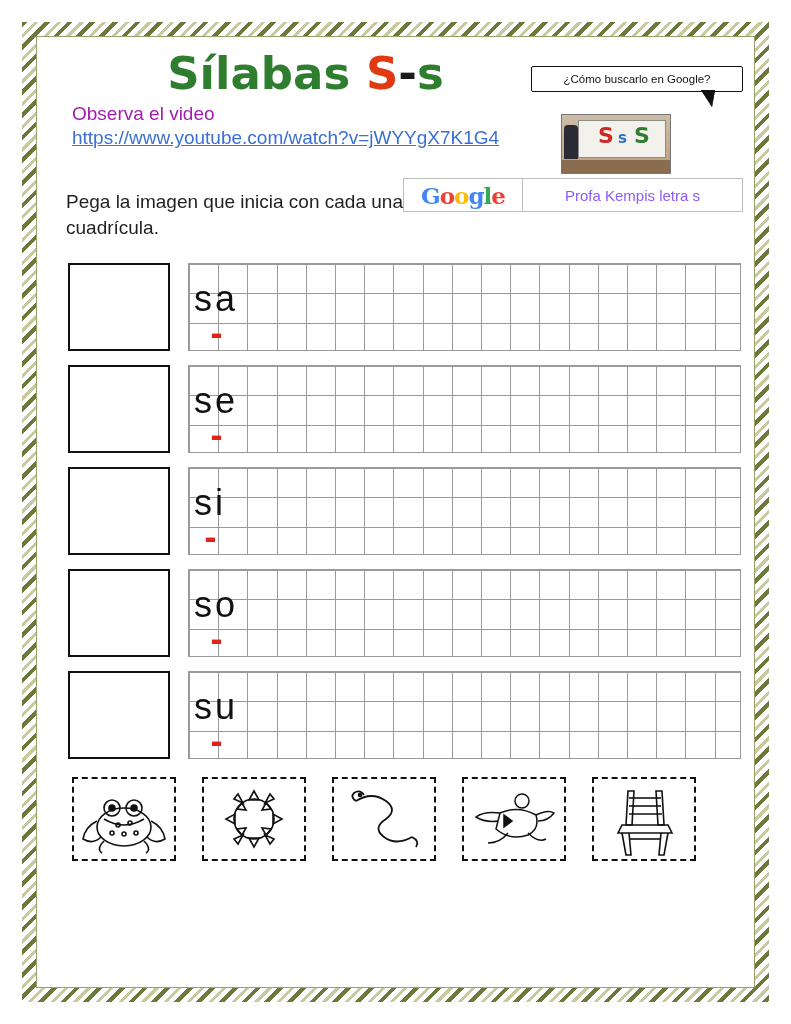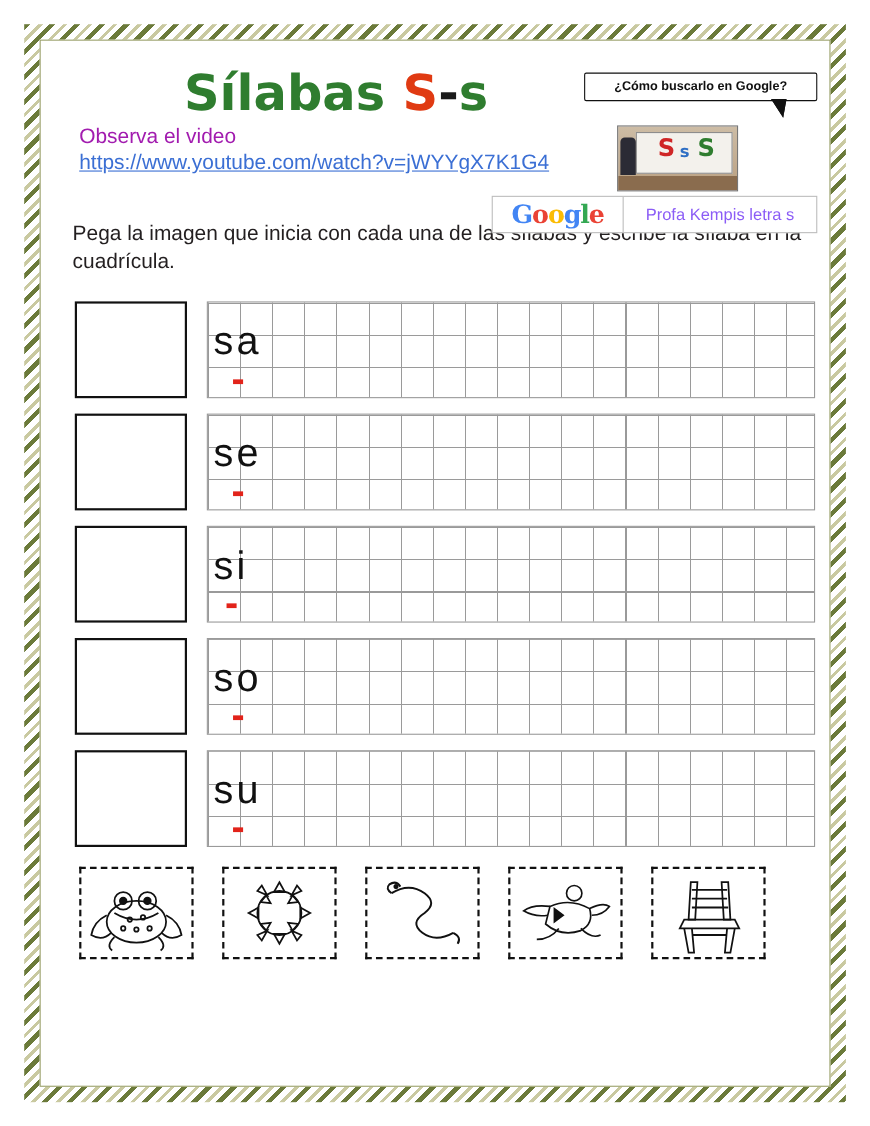--- a/index.html
+++ b/index.html
@@ -33,21 +33,21 @@
     position:absolute;
     left:36px;top:36px;right:36px;bottom:36px;
     background:#ffffff;
     border:1px solid #9aa06a;
     box-sizing:border-box;
   }
   .content{
     position:absolute;
     left:38px;top:38px;right:38px;bottom:38px;
     box-sizing:border-box;
-    padding:15px 12px;
+    padding:4px 12px;
   }
 
   
   .title{
     text-align:center;
     font-family:"DejaVu Sans", sans-serif;
     font-weight:bold;
     font-size:45px;
     letter-spacing:0px;
     margin:8px 0 0 0;
@@ -82,21 +82,20 @@
   .bubble{
     border:1px solid #111;
     background:#fff;
     font-size:11.5px;
     color:#111;
     text-align:center;
     padding:6px 4px;
     box-sizing:border-box;
     position:relative;
     border-radius:2px;
-    font-weight:bold;
   }
   .bubble-tail{
     position:absolute;
     right:28px;bottom:-15px;
     width:0;height:0;
     border-left:10px solid transparent;
     border-right:2px solid transparent;
     border-top:16px solid #fff;
     filter:drop-shadow(0 0 0 #111);
   }
@@ -127,21 +126,21 @@
   .vt-S1{position:absolute;left:36px;top:8px;font-size:22px;font-weight:bold;color:#cf2626;font-family:"DejaVu Sans",sans-serif;}
   .vt-s2{position:absolute;left:56px;top:14px;font-size:15px;font-weight:bold;color:#2f6fc4;font-family:"DejaVu Sans",sans-serif;}
   .vt-S3{position:absolute;left:72px;top:8px;font-size:22px;font-weight:bold;color:#2f7d2f;font-family:"DejaVu Sans",sans-serif;}
   .vt-person{position:absolute;left:2px;top:10px;width:14px;height:34px;background:#2b2b35;border-radius:4px 4px 0 0;}
   .vt-floor{position:absolute;left:0;bottom:0;width:100%;height:13px;background:#8a6c4e;}
 
   
   .gbar{
     position:absolute;
     right:10px;top:140px;
-    width:296px;height:34px;
+    width:340px;height:34px;
     border:1px solid #bdbdbd;
     background:#fff;
     display:flex;align-items:center;
     box-sizing:border-box;
   }
   .glogo{
     width:118px;text-align:center;
     font-family:"DejaVu Serif", serif;
     font-size:23px;font-weight:bold;
     letter-spacing:-1px;

